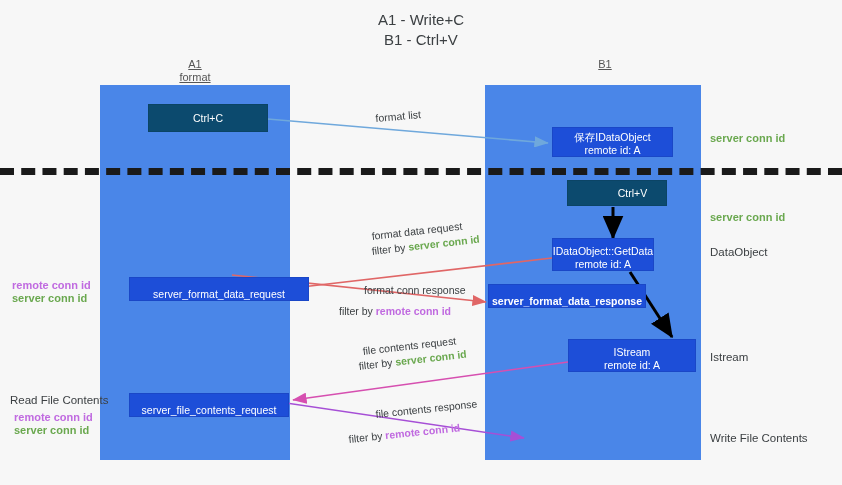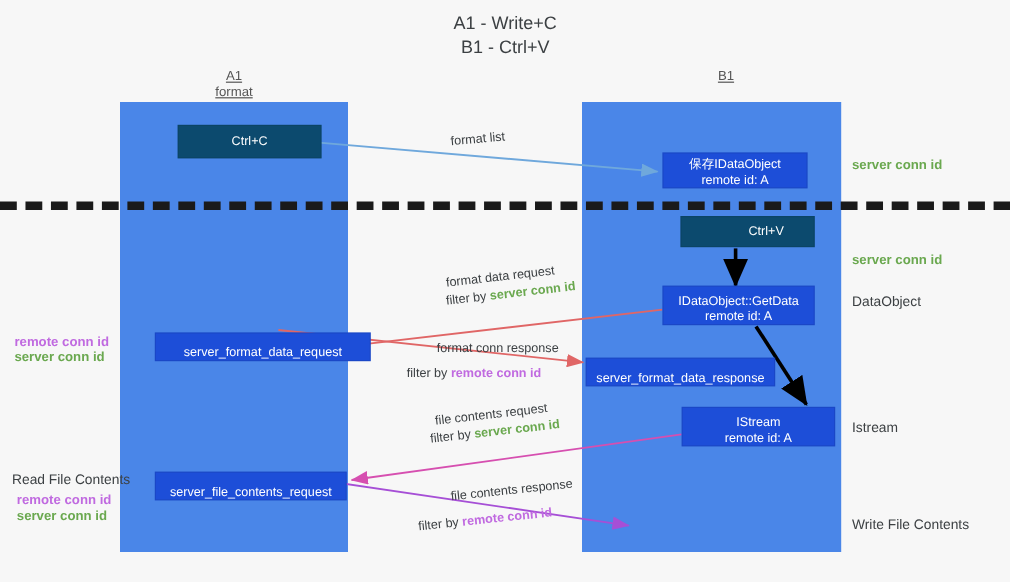--- a/index.html
+++ b/index.html
@@ -121,39 +121,39 @@
 
   <div class="abs nodebox green" style="left:135px;top:104px;width:120px;height:28px;">
     <span>Ctrl+C</span>
   </div>
 
   <div class="abs nodebox orange" style="left:552px;top:127px;width:121px;height:30px;">
     <span>保存IDataObject</span>
     <span>remote id: A</span>
   </div>
 
-  <div class="abs nodebox green" style="left:554px;top:180px;width:112px;height:26px;padding-left:31px;">
+  <div class="abs nodebox green" style="left:554px;top:180px;width:100px;height:26px;padding-left:31px;">
     <span>Ctrl+V</span>
   </div>
 
-  <div class="abs nodebox orange" style="left:552px;top:238px;width:127px;height:33px;">
+  <div class="abs nodebox orange" style="left:552px;top:238px;width:102px;height:33px;">
     <span>IDataObject::GetData</span>
     <span>remote id: A</span>
   </div>
 
   <div class="abs nodebox orange" style="left:568px;top:339px;width:128px;height:33px;">
     <span>IStream</span>
     <span>remote id: A</span>
   </div>
 
   <div class="abs nodebox orange" style="left:129px;top:277px;width:180px;height:24px;">
     <span>server_format_data_request</span>
   </div>
 
-  <div class="abs nodebox orange" style="left:488px;top:298px;width:158px;height:24px;">
+  <div class="abs nodebox orange" style="left:488px;top:284px;width:158px;height:24px;font-weight:bold;">
     <span>server_format_data_response</span>
   </div>
 
   <div class="abs nodebox orange" style="left:129px;top:393px;width:160px;height:24px;">
     <span>server_file_contents_request</span>
   </div>
 
 
   <div class="abs edgelabel" style="left:375px;top:112px;transform:rotate(-5deg);">
     <span>format list</span>

